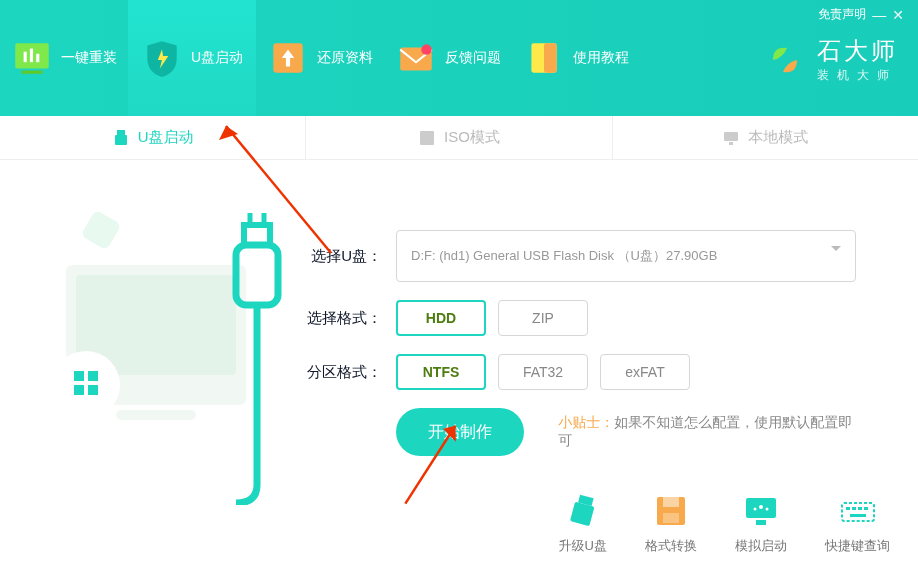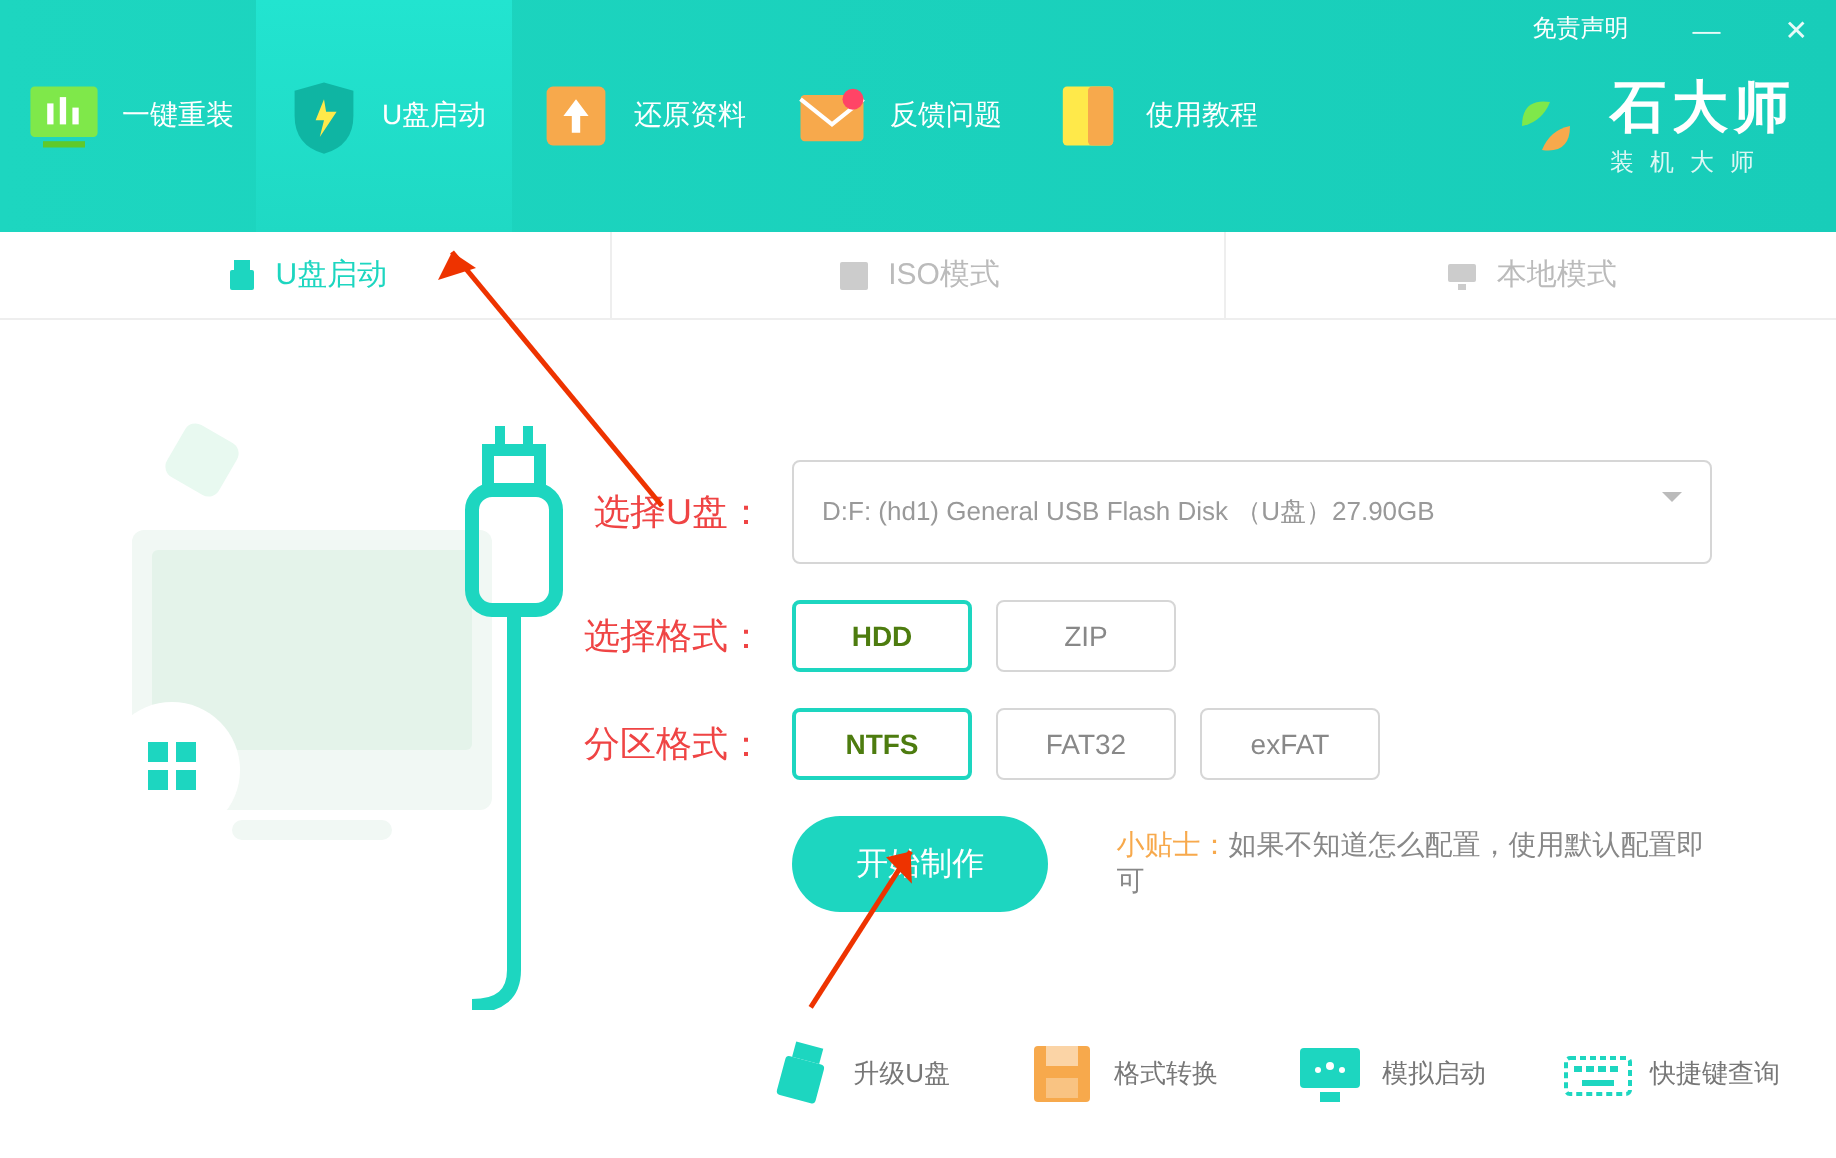--- a/index.html
+++ b/index.html
@@ -5,47 +5,47 @@
 *{margin:0;padding:0;box-sizing:border-box;font-family:"Microsoft YaHei",sans-serif}
 body{width:918px;height:579px;background:#fff;overflow:hidden;position:relative}
 
 .header{height:116px;background:linear-gradient(to right,#1dd6c0,#18cdb9);position:relative;display:flex}
 .nav-item{width:128px;display:flex;align-items:center;justify-content:center;color:#fff;cursor:pointer;gap:8px}
 .nav-item.active{background:linear-gradient(to bottom,#22e4d0,#1fd9c4)}
 .nav-icon{width:42px;height:42px;display:flex;align-items:center;justify-content:center}
 .nav-label{font-size:14px}
 .brand{position:absolute;right:20px;top:35px;display:flex;align-items:center;gap:10px}
 .brand-text{color:#fff}
-.brand-title{font-size:28px;font-weight:bold;letter-spacing:3px}
+.brand-title{font-size:24px;font-weight:normal;letter-spacing:3px}
 .brand-sub{font-size:12px;letter-spacing:8px;opacity:.85}
-.top-links{position:absolute;right:14px;top:6px;display:flex;align-items:center;gap:32px;color:#fff;font-size:12px}
+.top-links{position:absolute;right:14px;top:6px;display:flex;align-items:center;gap:6px;color:#fff;font-size:12px}
 .win-btn{cursor:pointer;font-size:14px;opacity:.9}
 
 .subtabs{height:44px;display:flex;border-bottom:1px solid #eee}
 .subtab{flex:1;display:flex;align-items:center;justify-content:center;gap:8px;font-size:15px;color:#bbb;cursor:pointer}
 .subtab.sel{color:#1dd6c0}
 .subtab+.subtab{border-left:1px solid #eee}
 .sicon{width:18px;height:18px}
 
 .content{position:relative;padding:70px 56px 0 0}
 .formrow{display:flex;align-items:center;margin-bottom:18px}
-.flabel{width:396px;text-align:right;padding-right:14px;font-size:18px;color:#ef4444}
+.flabel{width:396px;text-align:right;padding-right:14px;font-size:15px;color:#0f172a}
 .dd{flex:0 0 460px;height:52px;border:1px solid #d6d6d6;border-radius:4px;display:flex;align-items:center;padding:0 14px;color:#999;font-size:13px;font-family:monospace;position:relative;cursor:pointer}
 .dd::after{content:"";position:absolute;right:14px;top:15px;border:5px solid transparent;border-top-color:#bbb}
 .opts{display:flex;gap:12px}
 .opt{width:90px;height:36px;border:1px solid #d6d6d6;border-radius:4px;display:flex;align-items:center;justify-content:center;font-size:14px;color:#888;cursor:pointer}
 .opt.on{border:2px solid #1dd6c0;color:#4d7c0f;font-weight:700}
 
 .actrow{display:flex;align-items:center;margin-top:14px;margin-left:396px}
 .main-btn{width:130px;height:48px;background:#1dd6c0;border-radius:24px;color:#fff;font-size:16px;display:flex;align-items:center;justify-content:center;cursor:pointer}
 .tip{margin-left:34px;font-size:14px;color:#888}
 .tip b{color:#f7a94c;font-weight:normal}
 
 .bottom-tools{position:absolute;bottom:24px;right:28px;display:flex;gap:38px}
-.tool{display:flex;flex-direction:row;align-items:center;gap:8px;font-size:13px;color:#777;cursor:pointer}
+.tool{display:flex;flex-direction:column;align-items:center;gap:8px;font-size:13px;color:#777;cursor:pointer}
 .ticon{width:36px;height:36px}
 
 .sidebar-deco{position:absolute;left:36px;top:185px;width:260px;height:320px;pointer-events:none}
 .arrow1{position:absolute;left:216px;top:118px;width:120px;height:140px;pointer-events:none}
 .arrow2{position:absolute;left:404px;top:418px;width:60px;height:90px;pointer-events:none;transform:rotate(5deg)}
 </style>
 </head>
 <body>
 
 <div class="header">

